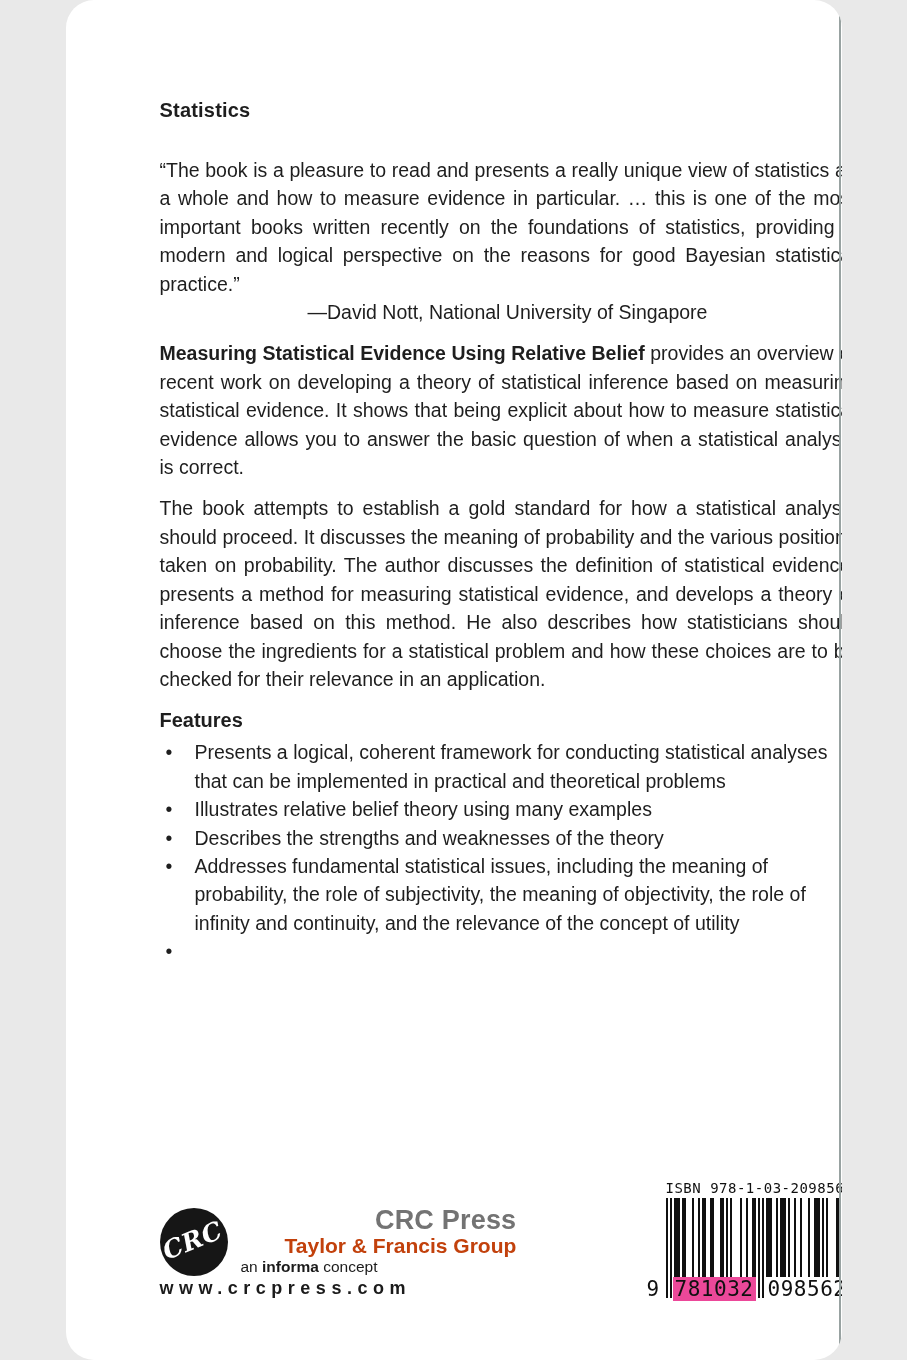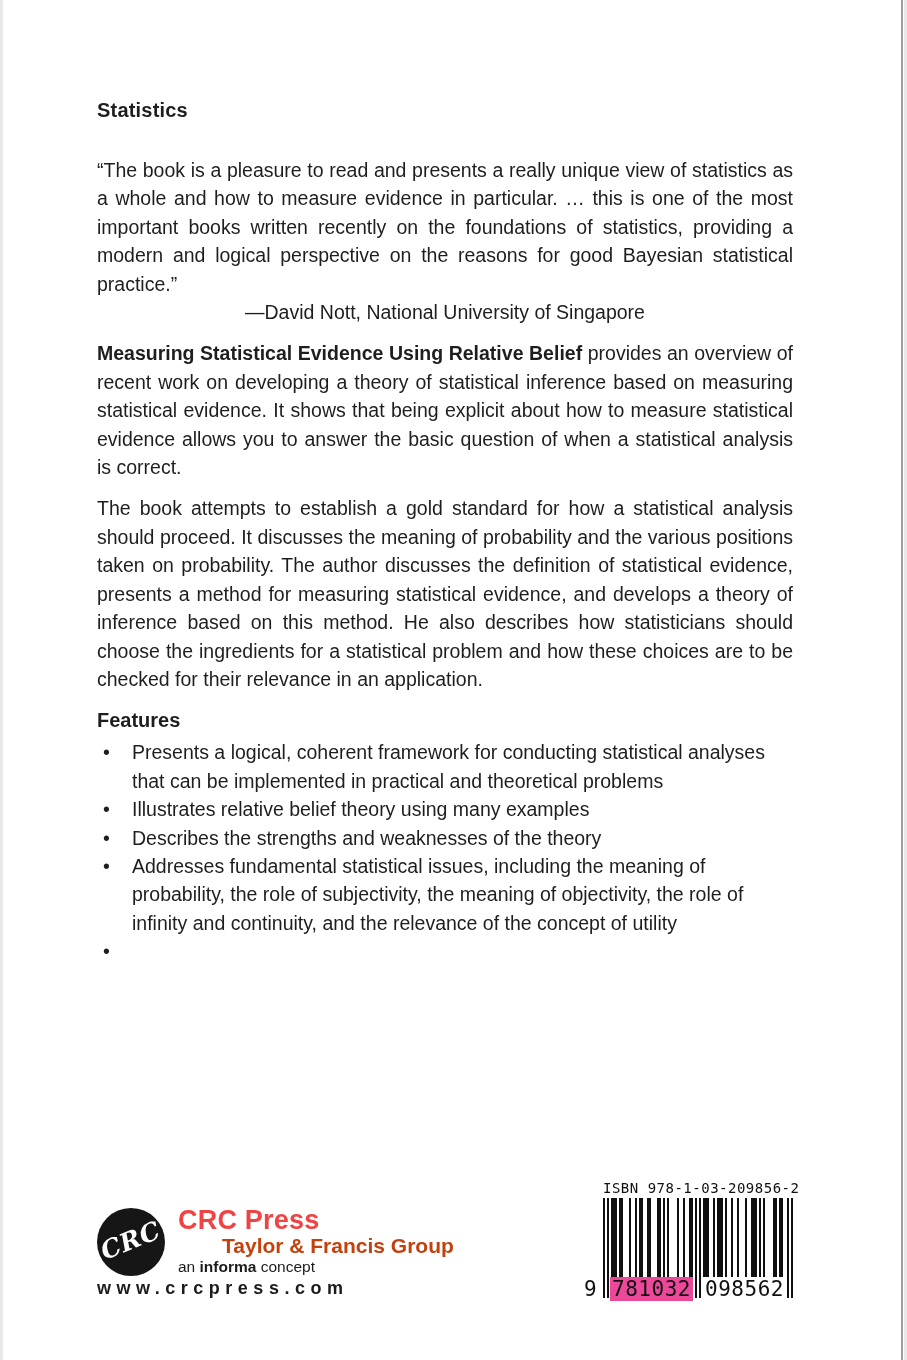--- a/index.html
+++ b/index.html
@@ -1,20 +1,21 @@
 <!DOCTYPE html>
 <html><head>
 <meta charset="utf-8">
 <style>
   * { margin:0; padding:0; box-sizing:border-box; }
   html,body { background:#e9e9e9; }
   .cover {
-    position:relative; width:901px; height:1360px; background:#ffffff;
+    position:relative; width:776px; height:1360px; background:#ffffff;
     font-family:"Liberation Sans", sans-serif; color:#1e1e1e; overflow:hidden;
     margin:0 auto;
+    border-radius:28px;
   }
   .edge-line { position:absolute; top:0; right:1px; width:2px; height:100%; background:#98a2a1; }
   .content { position:absolute; left:94px; top:100px; width:696px; }
   .category { font-size:20px; font-weight:bold; line-height:20px; margin-bottom:36px; letter-spacing:0.2px; }
   .para { font-size:19.5px; line-height:28.4px; text-align:justify; margin-bottom:13px; }
   .quote-block { margin-bottom:13px; }
   .quote-text { display:block; font-size:19.5px; line-height:28.4px; text-align:justify; }
   .attribution { font-size:19.5px; line-height:28.4px; text-align:center; }
   .lead-bold { font-weight:bold; }
   .features-heading { font-size:20px; font-weight:bold; line-height:24px; margin-top:15px; margin-bottom:6px; }
@@ -26,21 +27,21 @@
   .publisher { position:absolute; left:94px; top:1204px; display:flex; align-items:flex-start; }
   .logo-circle {
     width:68px; height:68px; border-radius:50%; background:#161616; flex:none;
     display:flex; align-items:center; justify-content:center; margin-top:4px;
   }
   .logo-monogram {
     color:#ffffff; font-family:"DejaVu Serif", serif; font-style:italic; font-weight:bold;
     font-size:25px; transform:rotate(-22deg); letter-spacing:0.5px; padding-bottom:3px;
   }
   .pub-text { margin-left:13px; padding-top:2px; }
-  .pub-name { font-size:27px; font-weight:600; line-height:29px; color:#ef4444; letter-spacing:0.2px; }
+  .pub-name { font-size:27px; font-weight:600; line-height:29px; color:#737373; letter-spacing:0.2px;text-align:right; }
   .pub-group { font-size:21px; font-weight:600; line-height:22px; color:#c2410c;margin-left:44px; }
   .pub-tagline { font-size:15.5px; line-height:20px; color:#1b1b1b; }
   .pub-tagline b { font-weight:bold; }
   .website {
     position:absolute; left:94px; top:1278px; font-size:18px; font-weight:600;
     letter-spacing:5.5px; color:#1b1b1b;
   }
 
   
   .barcode-block { position:absolute; left:580px; top:1180px; width:220px; }

